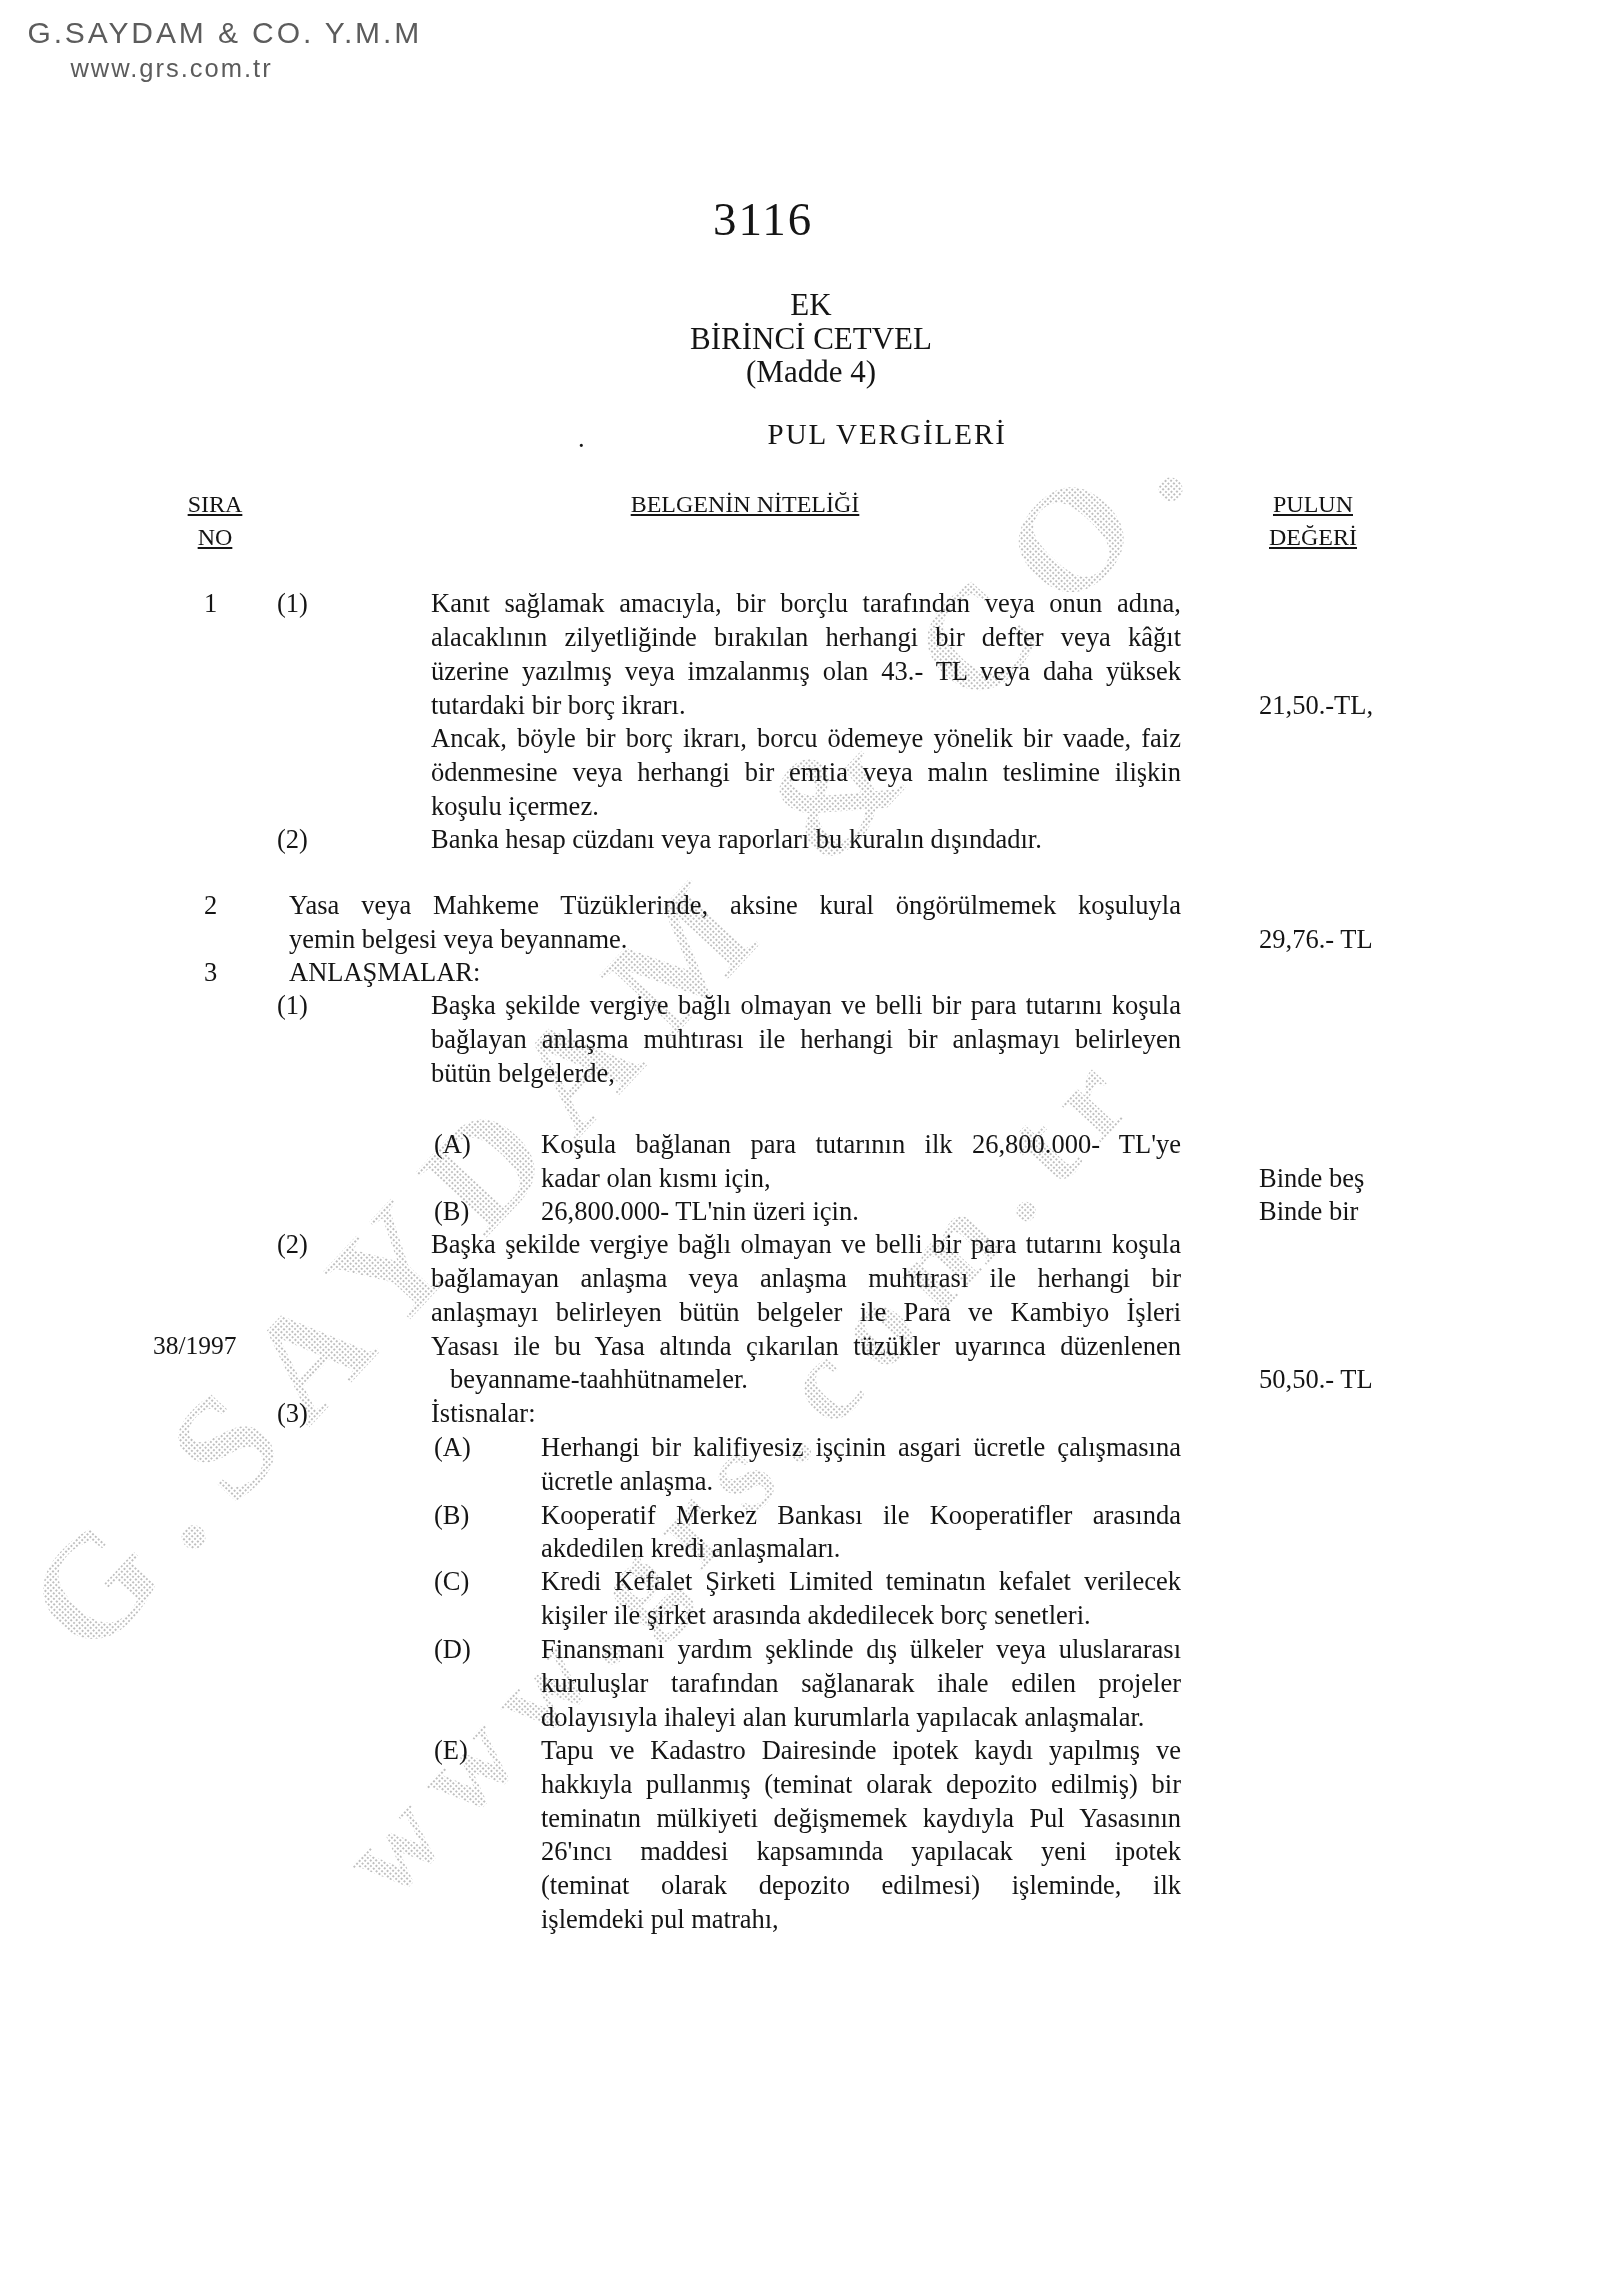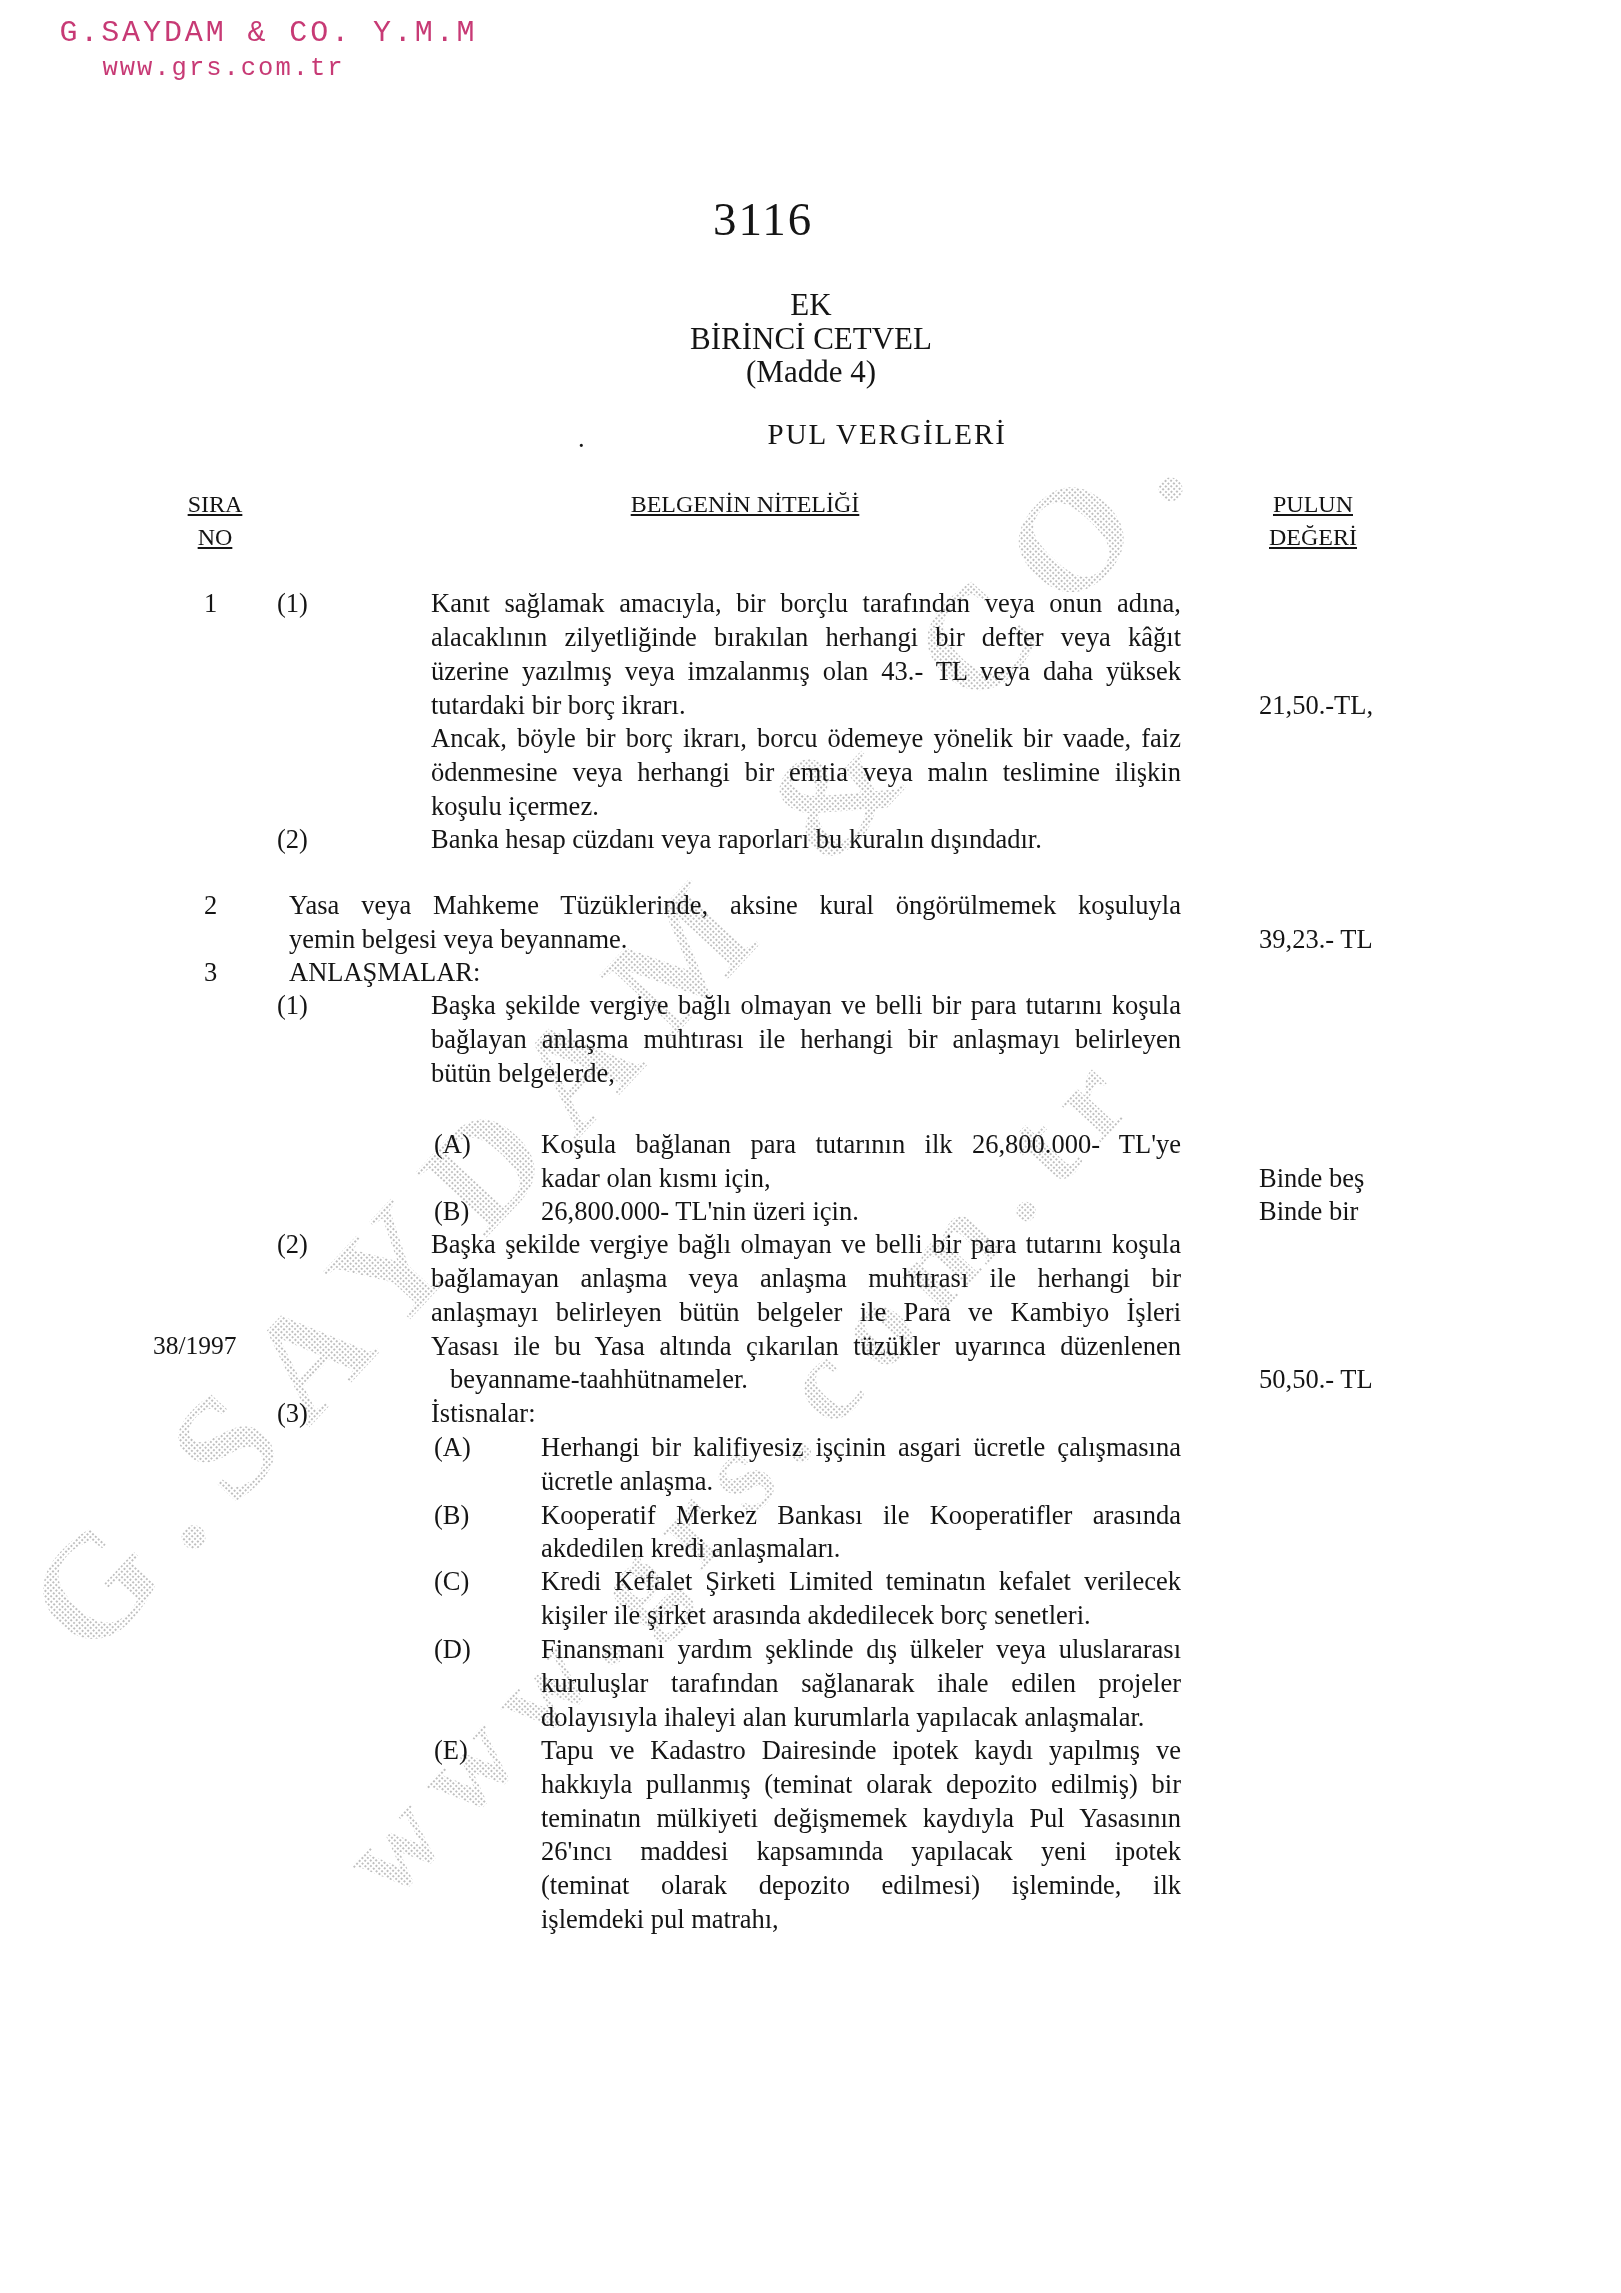--- a/index.html
+++ b/index.html
@@ -7,25 +7,24 @@
     position:relative;
     width:1621px;height:2294px;
     background:#ffffff;
     font-family:"Liberation Serif", serif;
     color:#151515;
     overflow:hidden;
   }
   .abs{position:absolute;}
   
   .wm-corner{
-    color:#be185d;
-    font-family:Liberation Mono, monospace;
+    color:#404040;
+    font-family:Liberation Sans, sans-serif;
     opacity:.85;
     z-index:0;
-    margin-left:32px;
   }
   .wm-corner .l1{font-size:30px;letter-spacing:2.9px;}
   .wm-corner .l2{font-size:25.5px;letter-spacing:2px;margin-left:43px;margin-top:3.9px;}
   
   .wm-diag{
     font-family:"Liberation Serif", serif;
     font-weight:bold;
     color:transparent;
     background-image:radial-gradient(#8b8b8b 1px, rgba(255,255,255,0) 1.3px);
     background-size:3.9px 3.9px;
@@ -97,21 +96,21 @@
       <div class="abs txt body-line last" style="left: 431px; top: 688px; width: 750px;">tutardaki bir borç ikrarı.</div>
       <div class="abs txt value-cell" style="left: 1259px; top: 688px;">21,50.-TL,</div>
       <div class="abs txt body-line" style="left: 431px; top: 721px; width: 750px;">Ancak, böyle bir borç ikrarı, borcu ödemeye yönelik bir vaade, faiz</div>
       <div class="abs txt body-line" style="left: 431px; top: 755px; width: 750px;">ödenmesine veya herhangi bir emtia veya malın teslimine ilişkin</div>
       <div class="abs txt body-line last" style="left: 431px; top: 789px; width: 750px;">koşulu içermez.</div>
       <div class="abs txt marker" style="left: 277px; top: 822px;">(2)</div>
       <div class="abs txt body-line last" style="left: 431px; top: 822px; width: 750px;">Banka hesap cüzdanı veya raporları bu kuralın dışındadır.</div>
       <div class="abs txt serial" style="left: 194px; top: 888px; width: 33px;">2</div>
       <div class="abs txt body-line" style="left: 289px; top: 888px; width: 892px;">Yasa veya Mahkeme Tüzüklerinde, aksine kural öngörülmemek koşuluyla</div>
       <div class="abs txt body-line last" style="left: 289px; top: 922px; width: 892px;">yemin belgesi veya beyanname.</div>
-      <div class="abs txt value-cell" style="left: 1259px; top: 922px;">39,23.- TL</div>
+      <div class="abs txt value-cell" style="left: 1259px; top: 922px;">29,76.- TL</div>
       <div class="abs txt serial" style="left: 194px; top: 955px; width: 33px;">3</div>
       <div class="abs txt body-line last" style="left: 289px; top: 955px; width: 892px;">ANLAŞMALAR:</div>
       <div class="abs txt marker" style="left: 277px; top: 988px;">(1)</div>
       <div class="abs txt body-line" style="left: 431px; top: 988px; width: 750px;">Başka şekilde vergiye bağlı olmayan ve belli bir para tutarını koşula</div>
       <div class="abs txt body-line" style="left: 431px; top: 1022px; width: 750px;">bağlayan anlaşma muhtırası ile herhangi bir anlaşmayı belirleyen</div>
       <div class="abs txt body-line last" style="left: 431px; top: 1056px; width: 750px;">bütün belgelerde,</div>
       <div class="abs txt marker" style="left: 434px; top: 1127px;">(A)</div>
       <div class="abs txt body-line" style="left: 541px; top: 1127px; width: 640px;">Koşula bağlanan para tutarının ilk 26,800.000- TL'ye</div>
       <div class="abs txt body-line last" style="left: 541px; top: 1161px; width: 640px;">kadar olan kısmı için,</div>
       <div class="abs txt value-cell" style="left: 1259px; top: 1161px;">Binde beş</div>

